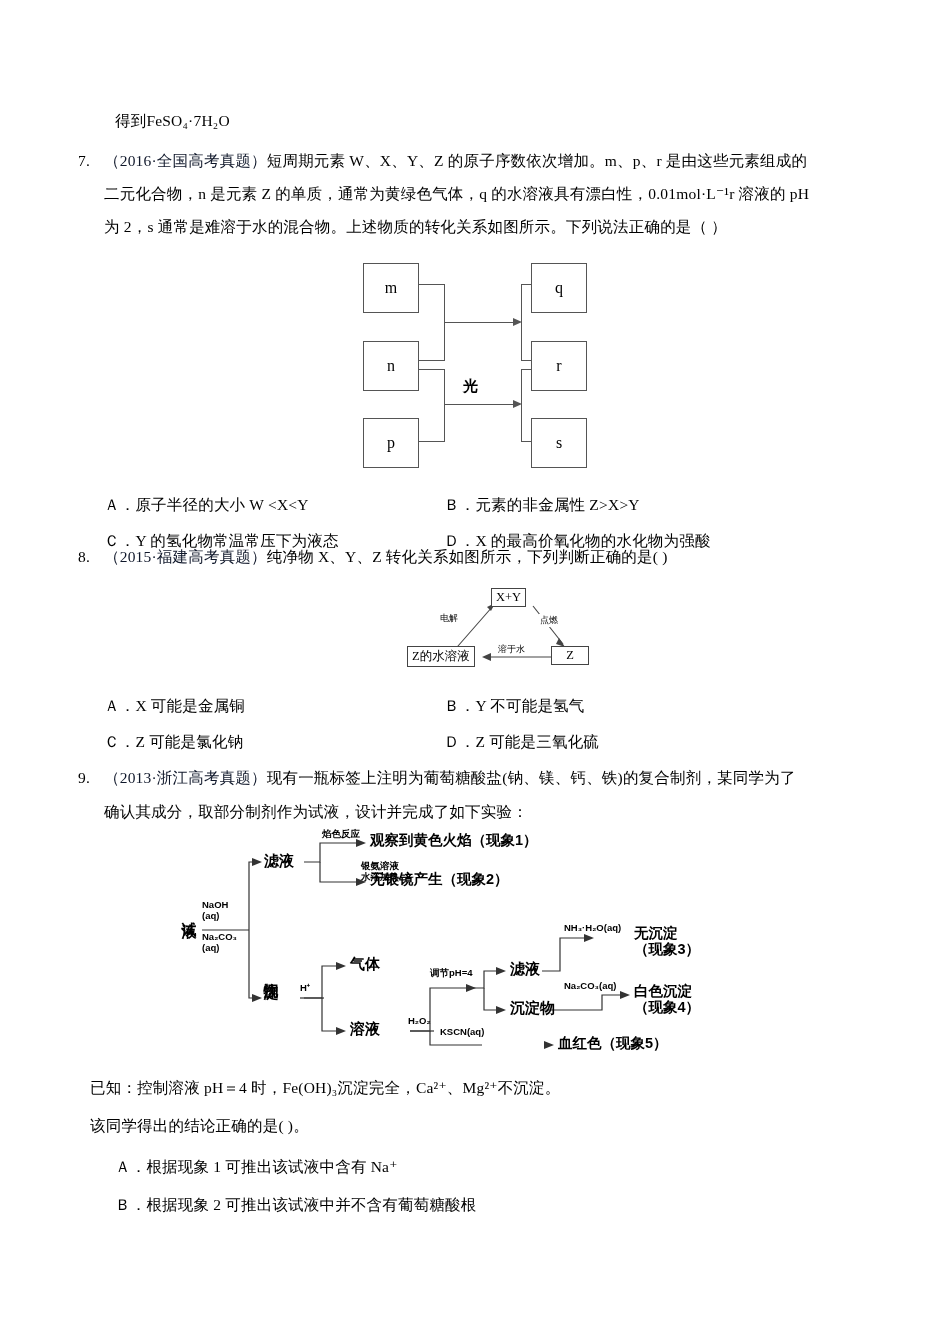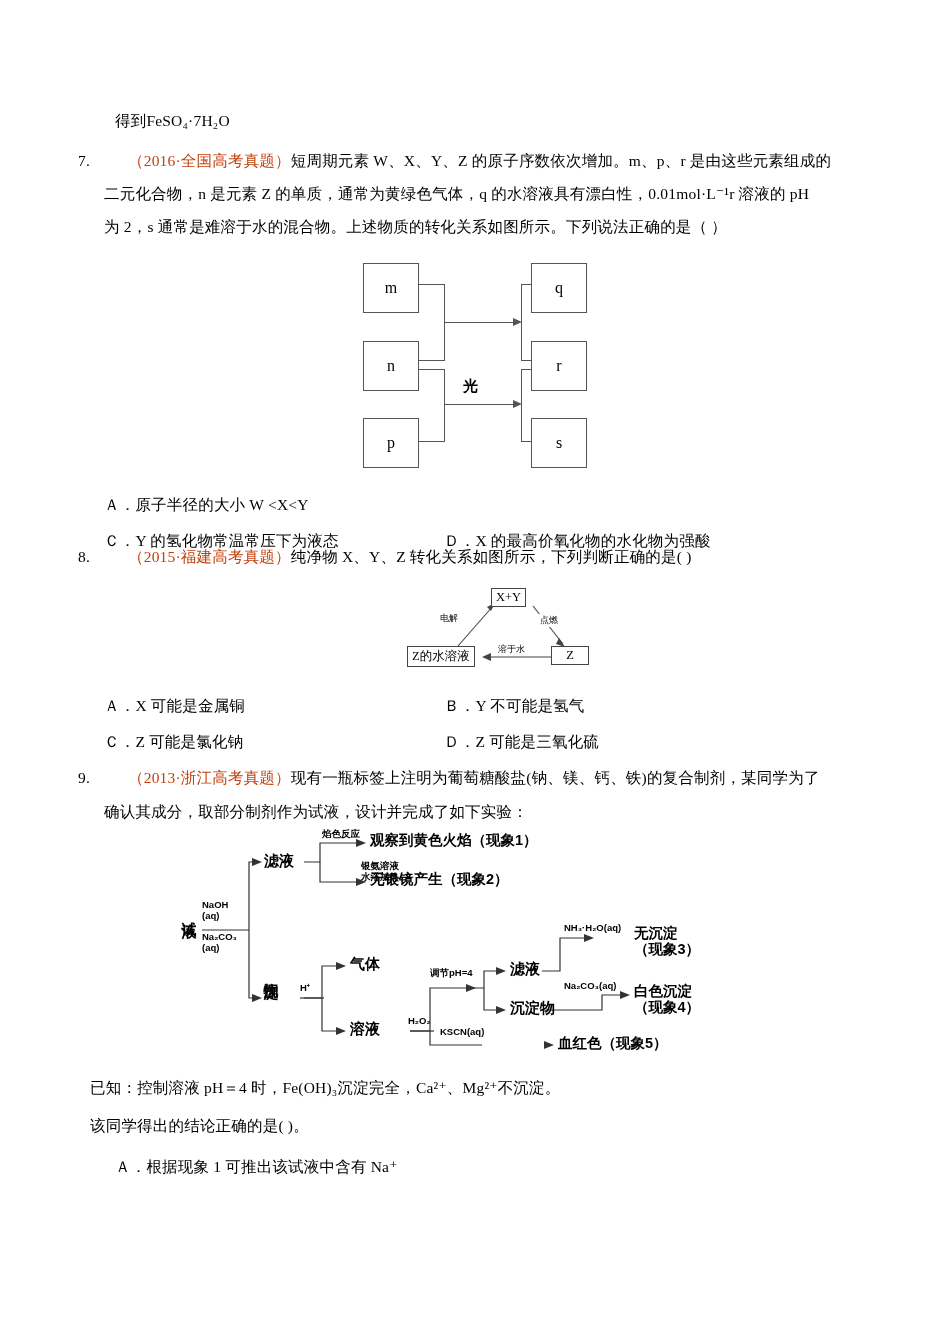--- a/index.html
+++ b/index.html
@@ -24,21 +24,21 @@
   }
   .qrow { display: flex; align-items: flex-start; }
   .qnum {
     width: 26px;
     flex: 0 0 26px;
     font-size: 15.5px;
     text-align: left;
     font-family: "Liberation Serif", serif;
   }
   .qbody { flex: 1 1 auto; }
-  .src { color: #c2410c; margin-left: 24px; }
+  .src { color: #0f172a; }
   .indent { padding-left: 26px; }
 
   .opts { display: flex; }
   .opt-a { width: 340px; flex: 0 0 340px; }
   .opt-b { flex: 1 1 auto; }
 
   
   .d7 { position: relative; width: 260px; height: 205px; margin: 0 auto; }
   .d7 .bx {
     position: absolute;
@@ -179,20 +179,21 @@
     <div class="seg v" style="left:176px; top:106px; height:73px;"></div>
     <div class="seg h" style="left:176px; top:106px; width:11px;"></div>
     <div class="seg h" style="left:176px; top:178px; width:11px;"></div>
 
     <div class="lbl" style="left:118px; top:114px;">光</div>
   </div>
 
   <div style="position:absolute; left:104px; top:497px; width:780px;">
     <div class="opts line">
       <span class="opt-a">Ａ．原子半径的大小 W &lt;X&lt;Y</span>
+      <span class="opt-b">Ｂ．元素的非金属性 Z&gt;X&gt;Y</span>
     </div>
     <div class="opts line" style="margin-top:20px;">
       <span class="opt-a">Ｃ．Y 的氢化物常温常压下为液态</span>
       <span class="opt-b">Ｄ．X 的最高价氧化物的水化物为强酸</span>
     </div>
   </div>
 
   <div style="position:absolute; left:78px; top:549px; width:800px;">
     <div class="qrow line">
       <span class="qnum">8.</span>
@@ -333,15 +334,16 @@
       <span>白色沉淀</span><br>
       <span>（现象4）</span>
     </div>
     <div class="res" style="left:376px; top:198px;">血红色（现象5）</div>
   </div>
 
   <div style="position:absolute; left:90px; top:1080px; width:800px;">
     <div class="line">已知：控制溶液 pH＝4 时，Fe(OH)₃沉淀完全，Ca²⁺、Mg²⁺不沉淀。</div>
     <div class="line" style="margin-top:22px;">该同学得出的结论正确的是(      )。</div>
     <div class="line" style="margin-top:26px; padding-left:25px;">Ａ．根据现象 1 可推出该试液中含有 Na⁺</div>
+    <div class="line" style="margin-top:22px; padding-left:25px;">Ｂ．根据现象 2 可推出该试液中并不含有葡萄糖酸根</div>
   </div>
 
 </div>
 
 </body></html>

